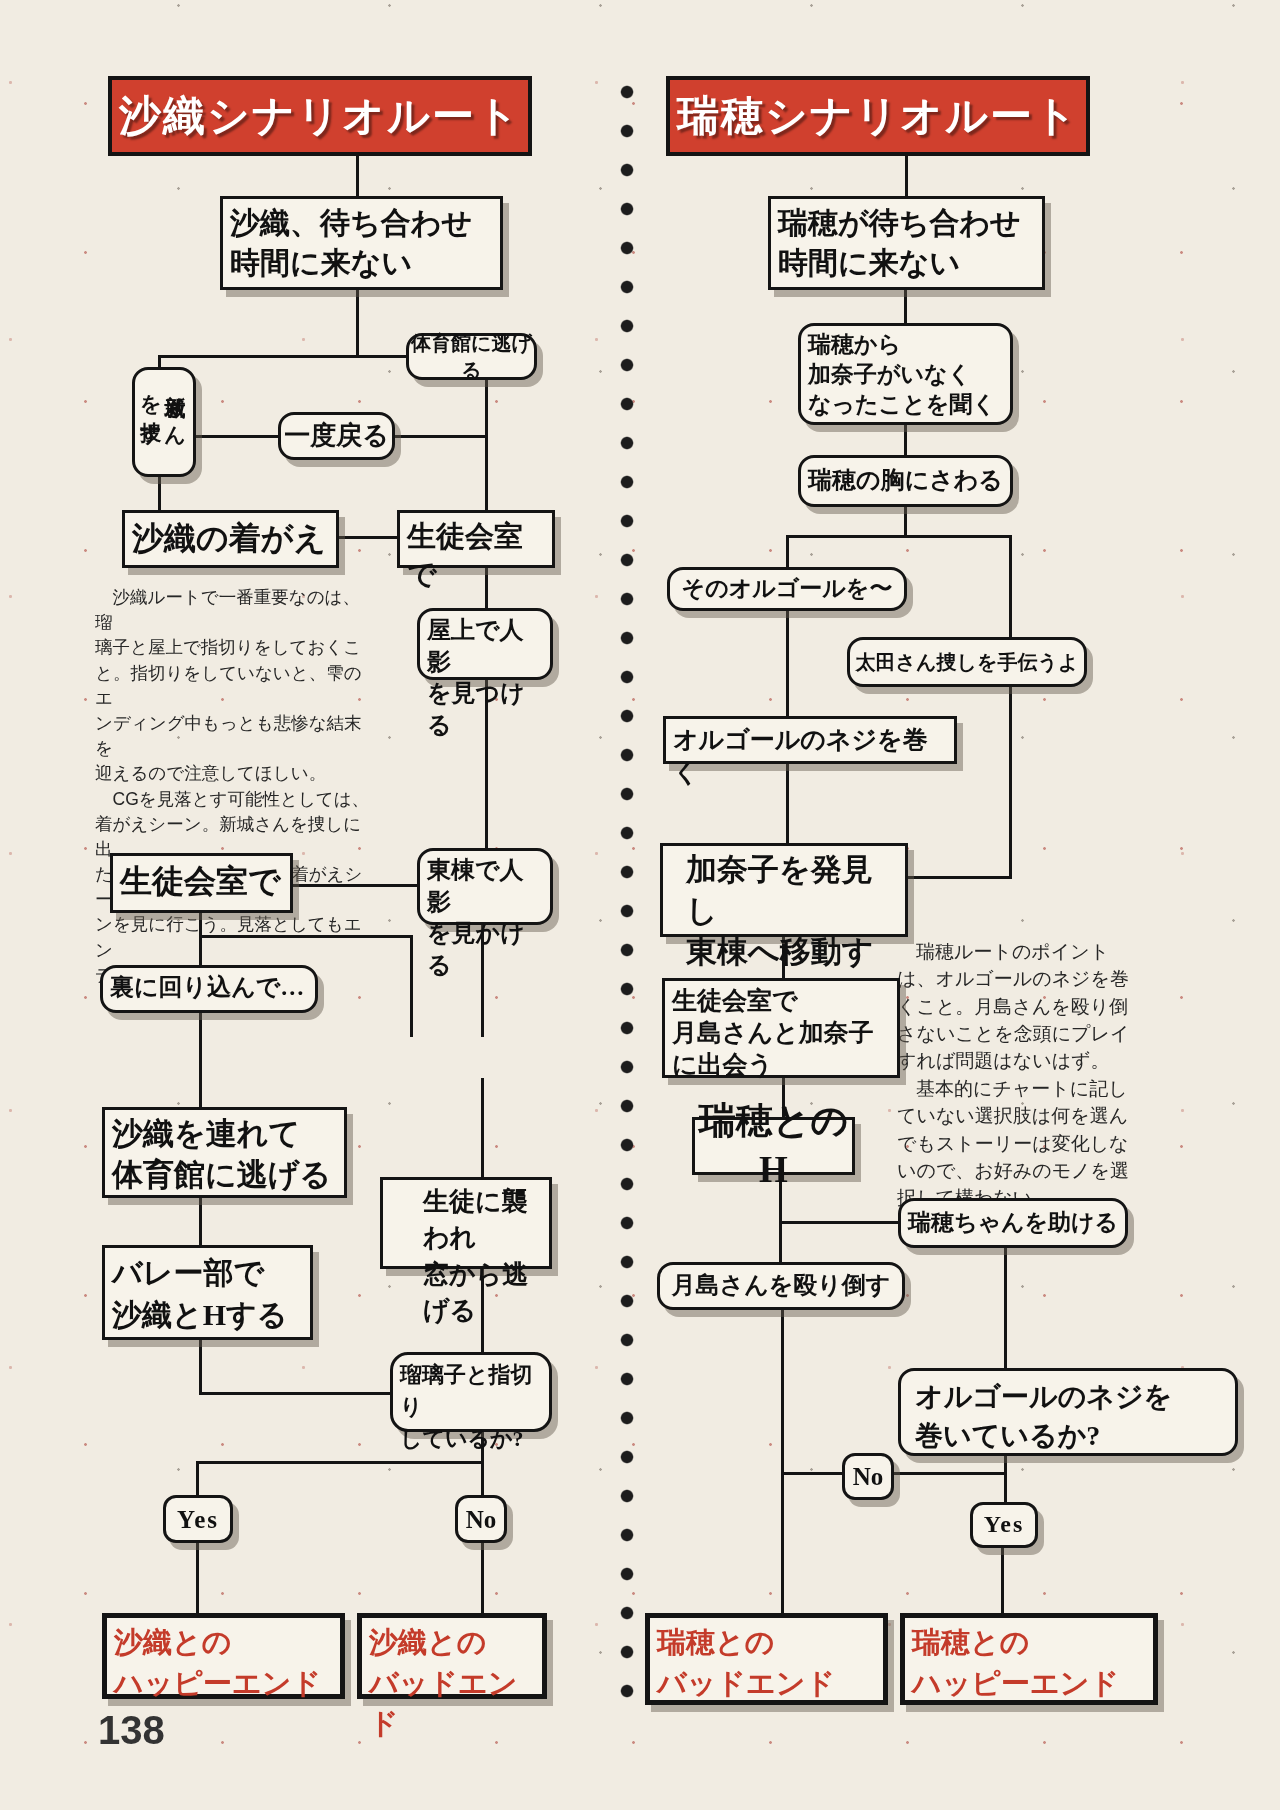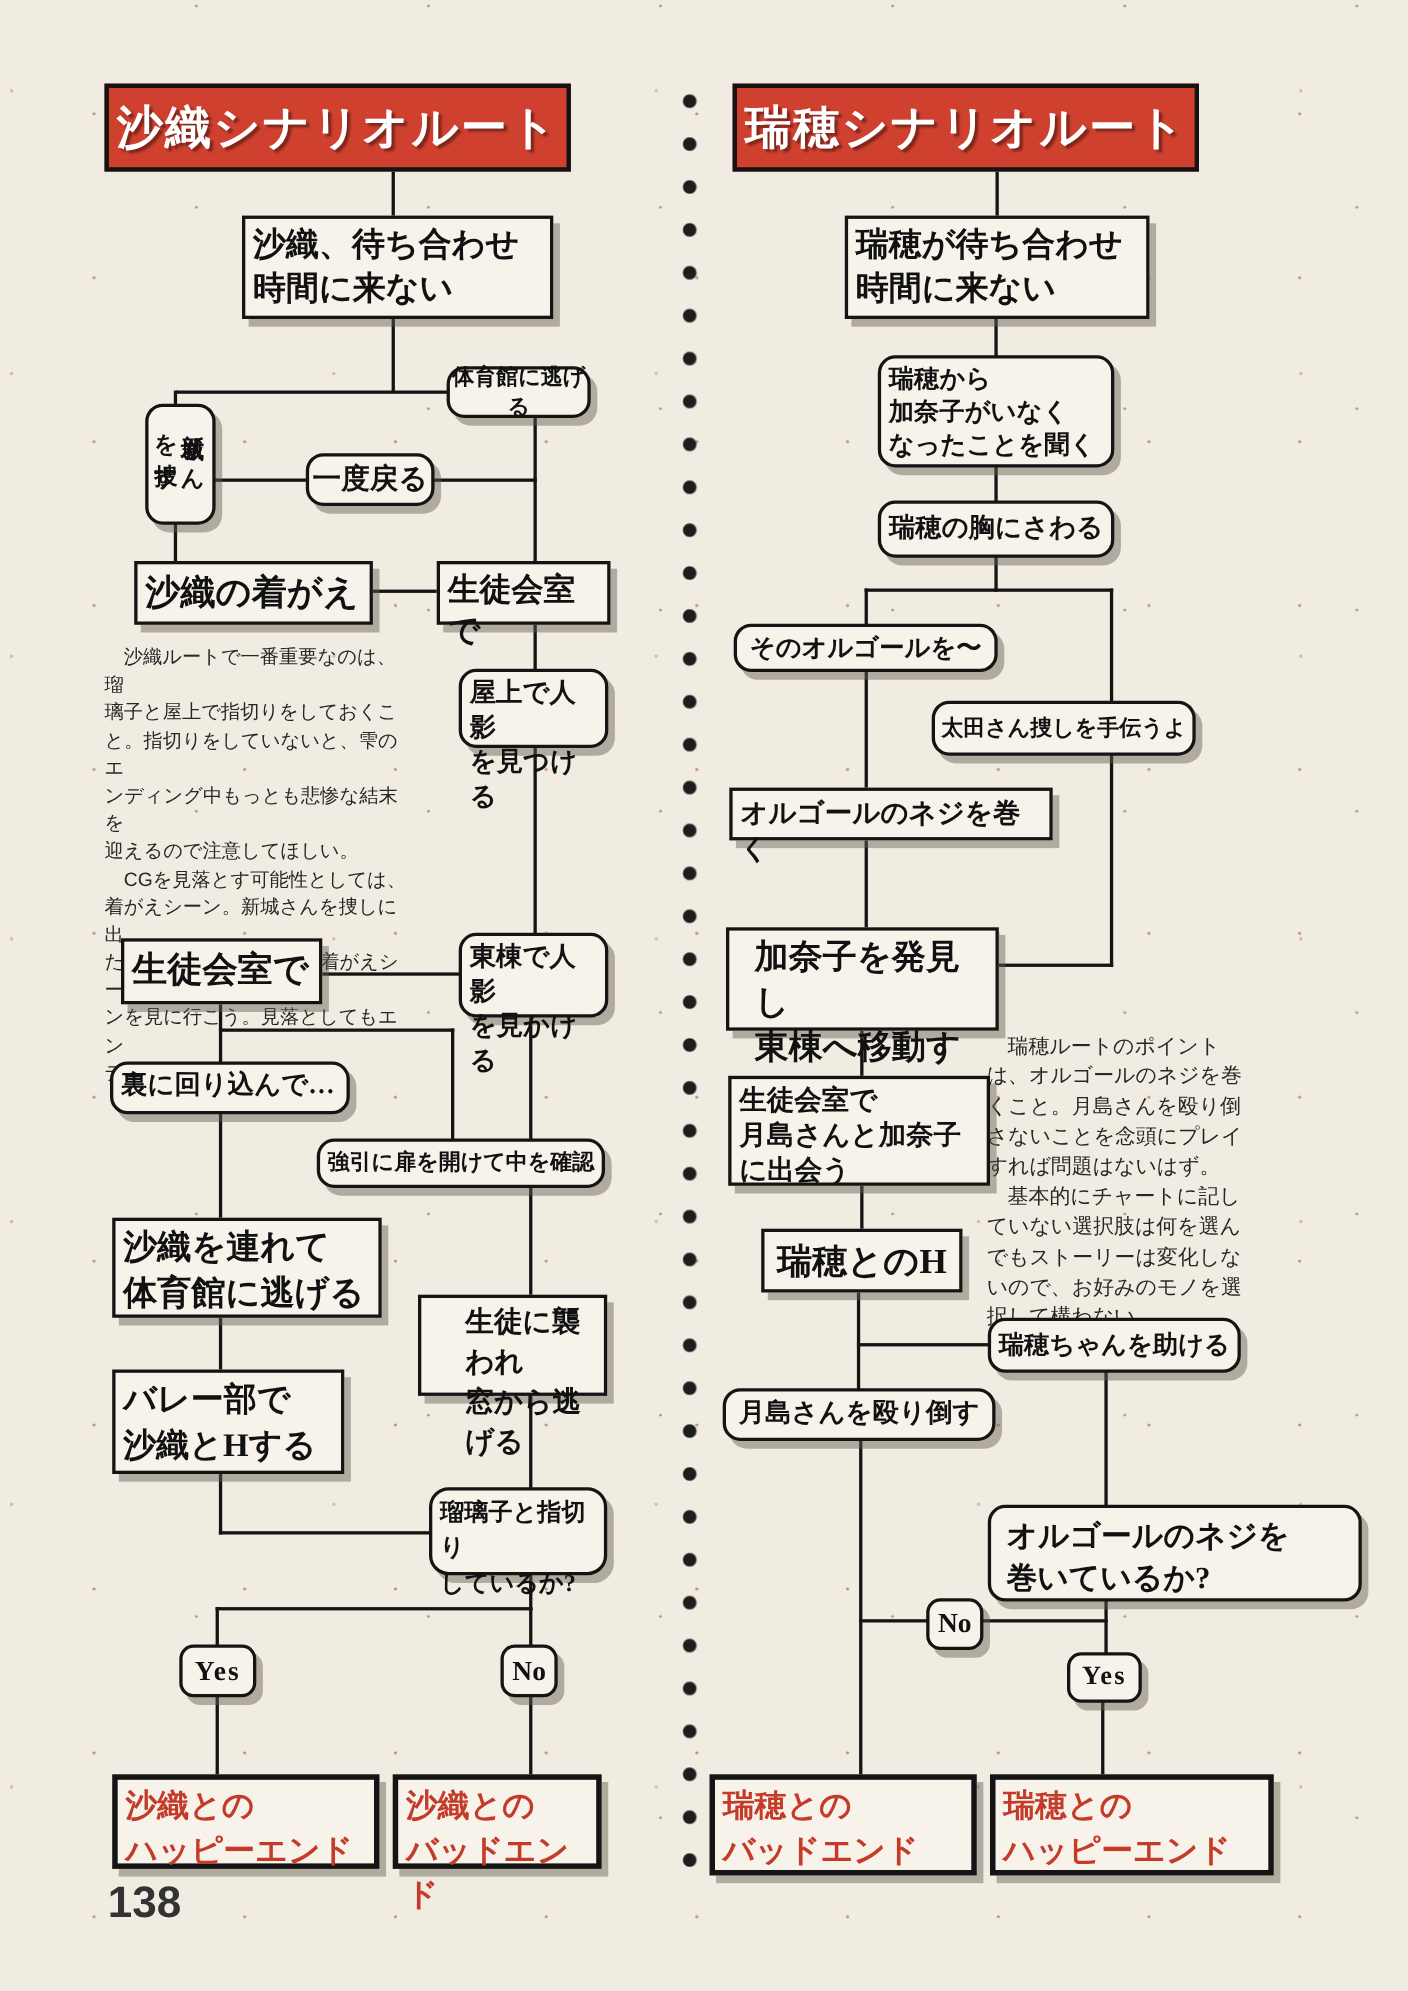--- a/index.html
+++ b/index.html
@@ -101,21 +101,21 @@
   <div class="ln" style="left:782px;top:935px;width:3px;height:45px;"></div>
   <div class="ln" style="left:782px;top:1075px;width:3px;height:44px;"></div>
   <div class="ln" style="left:779px;top:1173px;width:3px;height:91px;"></div>
   <div class="ln" style="left:779px;top:1221px;width:122px;height:3px;"></div>
   <div class="ln" style="left:1004px;top:1246px;width:3px;height:124px;"></div>
   <div class="ln" style="left:781px;top:1308px;width:3px;height:307px;"></div>
   <div class="ln" style="left:1004px;top:1453px;width:3px;height:51px;"></div>
   <div class="ln" style="left:781px;top:1472px;width:226px;height:3px;"></div>
   <div class="ln" style="left:1001px;top:1546px;width:3px;height:69px;"></div>
 
-  <div class="banner" style="left:95px;top:76px;width:424px;height:80px;">沙織シナリオルート</div>
+  <div class="banner" style="left:108px;top:76px;width:424px;height:80px;">沙織シナリオルート</div>
 
   <div class="node" style="left:220px;top:196px;width:283px;height:94px;font-size:30px;">沙織、待ち合わせ
 時間に来ない</div>
 
   <div class="node round center" style="left:406px;top:333px;width:131px;height:47px;font-size:20px;">体育館に逃げる</div>
 
   <div class="node round vbox" style="left:132px;top:367px;width:64px;height:110px;font-size:21px;line-height:1.15;">新城さん
 を捜す</div>
 
   <div class="node round center" style="left:278px;top:412px;width:117px;height:48px;font-size:26px;">一度戻る</div>
@@ -138,21 +138,20 @@
   <div class="node round" style="left:417px;top:608px;width:136px;height:72px;font-size:24px;">屋上で人影
 を見つける</div>
 
   <div class="node" style="left:110px;top:853px;width:183px;height:60px;font-size:32px;">生徒会室で</div>
 
   <div class="node round" style="left:417px;top:848px;width:136px;height:77px;font-size:24px;">東棟で人影
 を見かける</div>
 
   <div class="node round" style="left:100px;top:965px;width:218px;height:48px;font-size:24px;">裏に回り込んで…</div>
 
-  <div class="node round center" style="left:288px;top:1035px;width:262px;height:45px;font-size:20px;">強引に扉を開けて中を確認</div>
 
   <div class="node" style="left:102px;top:1107px;width:245px;height:91px;font-size:31px;">沙織を連れて
 体育館に逃げる</div>
 
   <div class="node" style="left:380px;top:1177px;width:172px;height:92px;font-size:26px;line-height:1.4;padding-left:40px;">生徒に襲われ
 窓から逃げる</div>
 
   <div class="node" style="left:102px;top:1245px;width:211px;height:95px;font-size:30px;line-height:1.4;">バレー部で
 沙織とHする</div>
 
@@ -197,21 +196,21 @@
 　基本的にチャートに記し
 ていない選択肢は何を選ん
 でもストーリーは変化しな
 いので、お好みのモノを選
 択して構わない。</div>
 
   <div class="node" style="left:662px;top:978px;width:238px;height:100px;font-size:25px;line-height:1.28;">生徒会室で
 月島さんと加奈子
 に出会う</div>
 
-  <div class="node center" style="left:692px;top:1117px;width:183px;height:58px;font-size:32px;">瑞穂とのH</div>
+  <div class="node center" style="left:692px;top:1117px;width:163px;height:58px;font-size:37px;">瑞穂とのH</div>
 
   <div class="node round center" style="left:898px;top:1198px;width:230px;height:50px;font-size:23px;">瑞穂ちゃんを助ける</div>
 
   <div class="node round center" style="left:657px;top:1262px;width:248px;height:48px;font-size:24px;">月島さんを殴り倒す</div>
 
   <div class="node round" style="left:898px;top:1368px;width:340px;height:88px;font-size:28px;line-height:1.4;padding:6px 14px;">オルゴールのネジを
 巻いているか?</div>
 
   <div class="node pill" style="left:842px;top:1453px;width:52px;height:47px;font-size:25px;">No</div>
 

